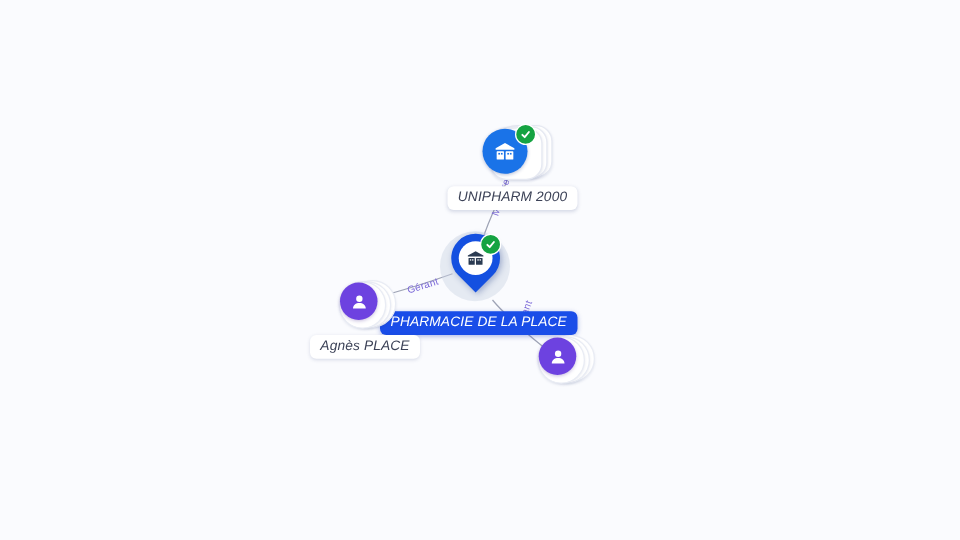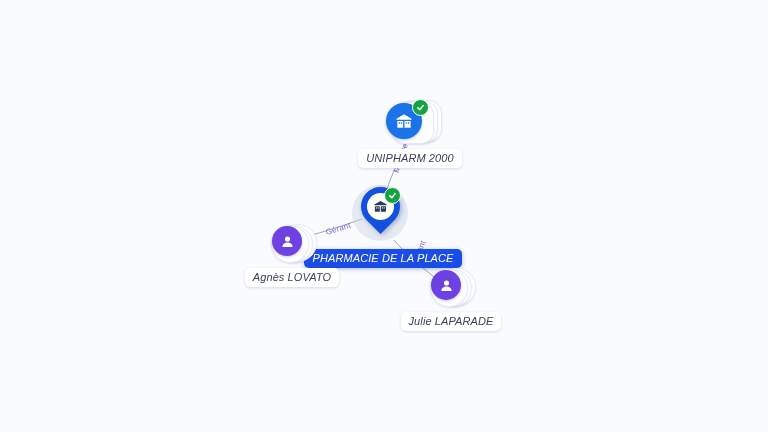--- a/index.html
+++ b/index.html
@@ -237,31 +237,30 @@
       <div class="stack-ring r1"></div>
       <div class="stack-ring r2"></div>
       <div class="stack-ring r3"></div>
       <div class="person-circle">
         <svg width="17" height="17" viewBox="0 0 24 24" fill="#ffffff">
           <circle cx="12" cy="8.4" r="3.6"></circle>
           <path d="M4.8 19.6 C4.8 15.6 8.1 13.4 12 13.4 C15.9 13.4 19.2 15.6 19.2 19.6 Z"></path>
         </svg>
       </div>
     </div>
-    <div class="node-label">Agnès LOVATO</div>
+    <div class="node-label">Agnès PLACE</div>
   </div>
 
   <div class="node person-node" style="left:391px; top:266px;">
     <div class="person-glyph-wrap">
       <div class="stack-ring r1"></div>
       <div class="stack-ring r2"></div>
       <div class="stack-ring r3"></div>
       <div class="person-circle">
         <svg width="17" height="17" viewBox="0 0 24 24" fill="#ffffff">
           <circle cx="12" cy="8.4" r="3.6"></circle>
           <path d="M4.8 19.6 C4.8 15.6 8.1 13.4 12 13.4 C15.9 13.4 19.2 15.6 19.2 19.6 Z"></path>
         </svg>
       </div>
     </div>
-    <div class="node-label">Julie LAPARADE</div>
   </div>
 
 </div>
 
 </body></html>

